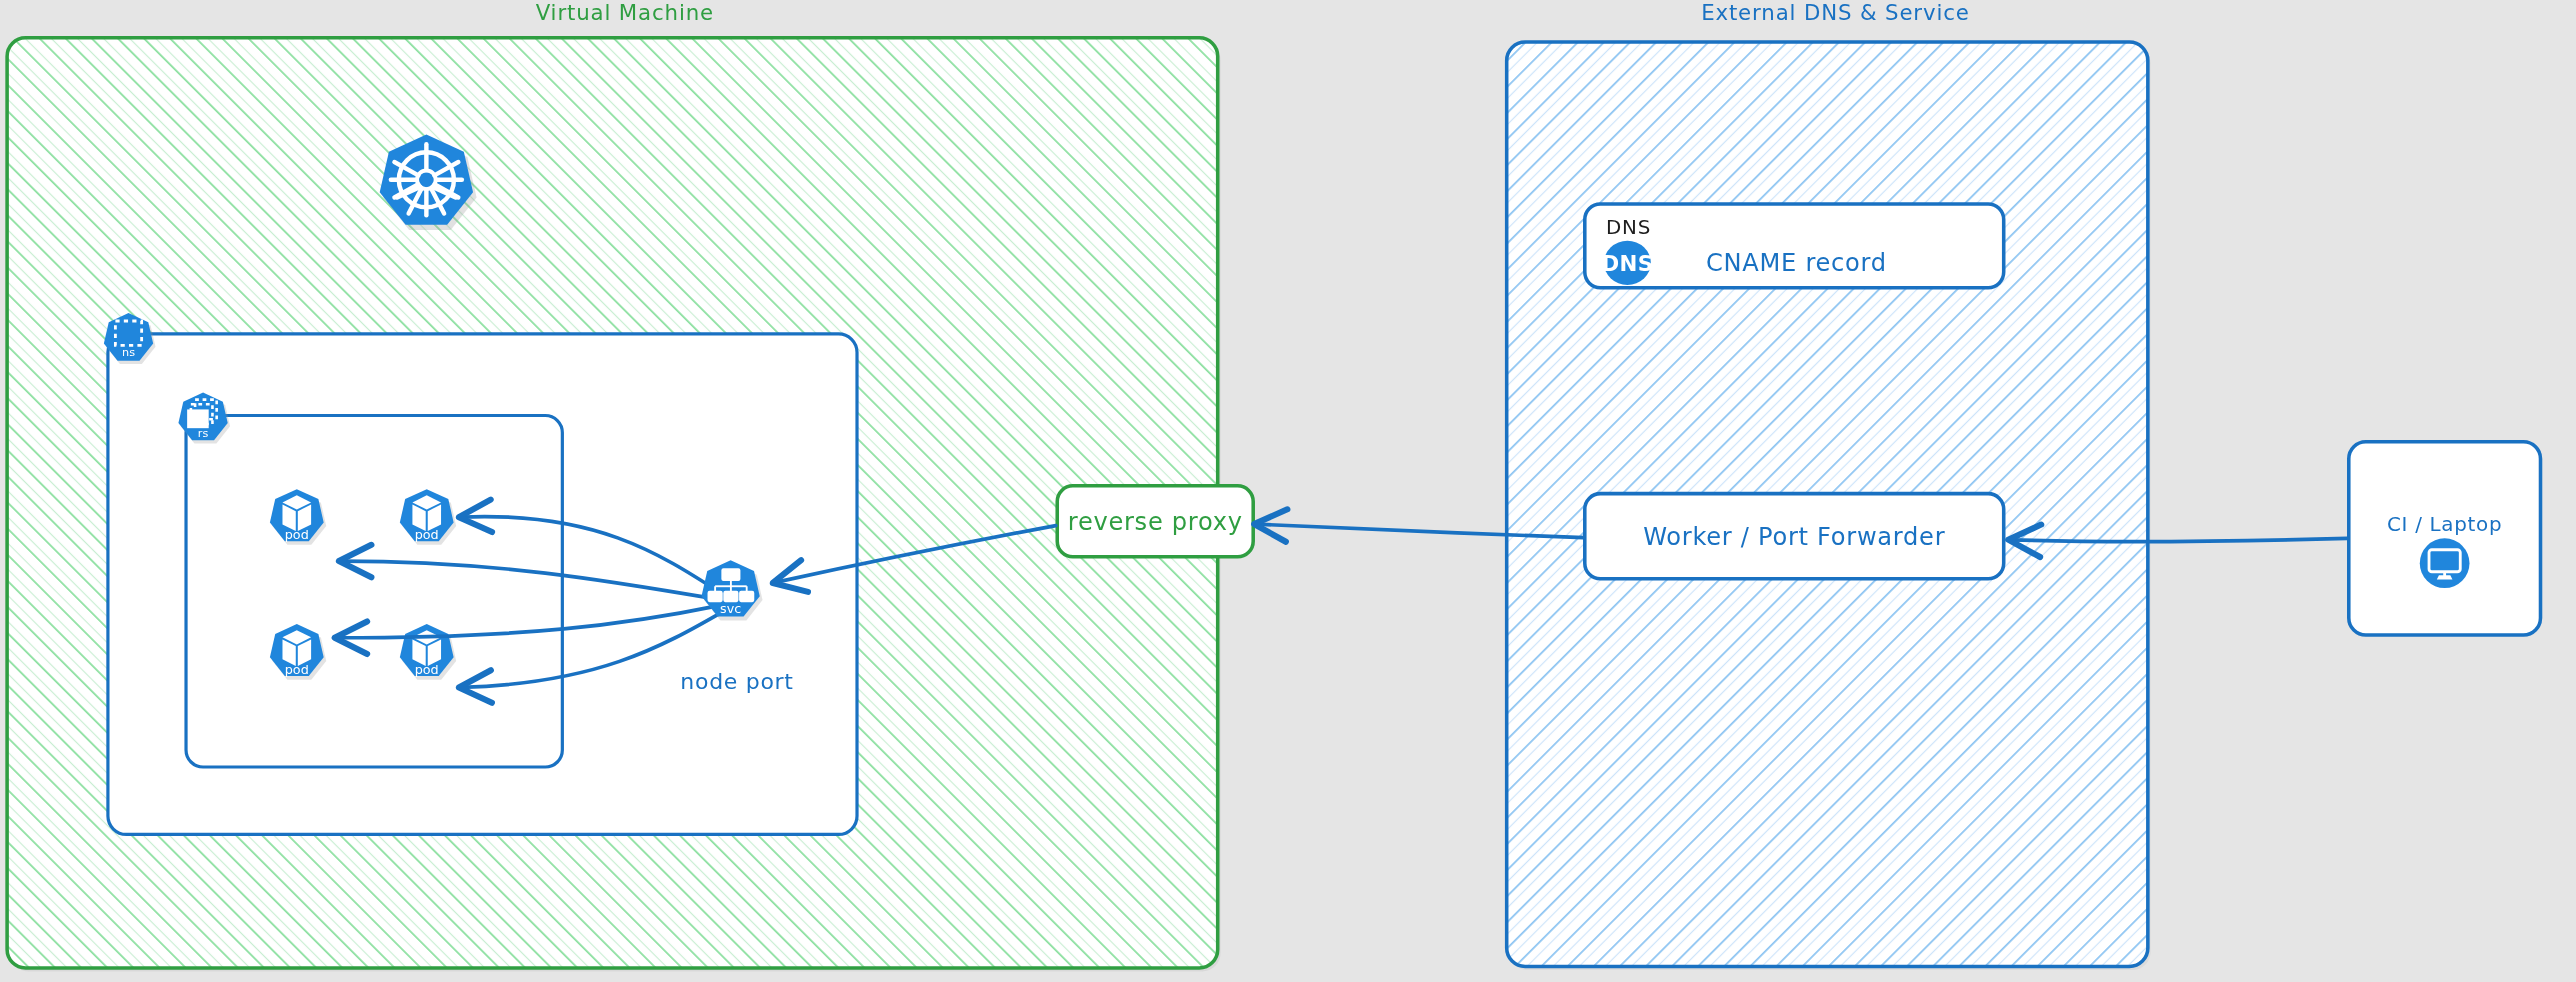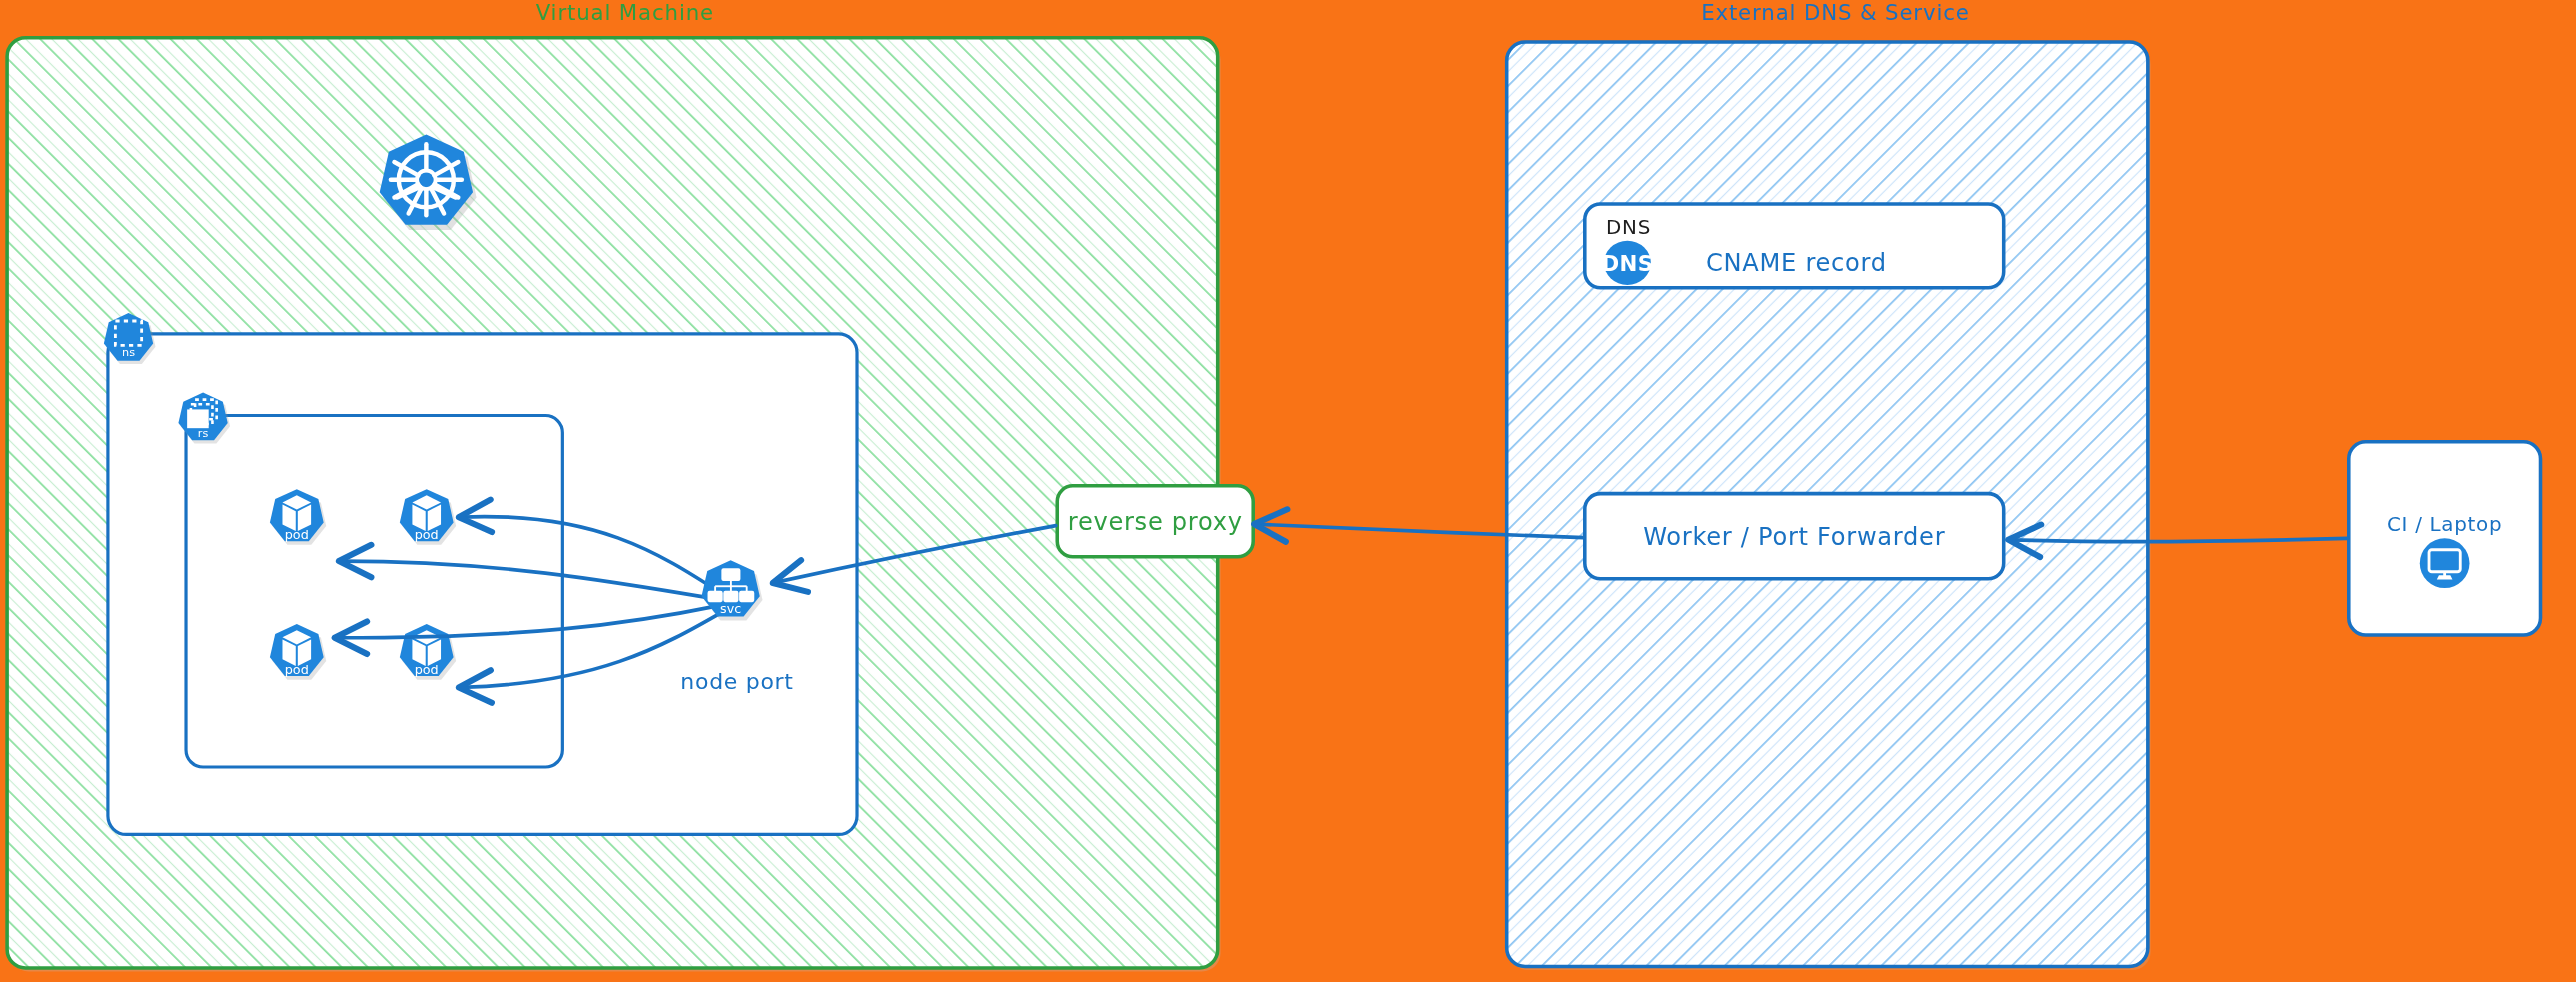--- a/index.html
+++ b/index.html
@@ -1,20 +1,20 @@
 <!DOCTYPE html>
 <html style="font-size:11.4px"><head>
 <meta charset="utf-8">
 <style>
   html,body{margin:0;padding:0;background:#ffffff;}
   body{
     width:2576px;height:983px;overflow:hidden;
     font-family:"DejaVu Sans", sans-serif;
   }
-  #stage{position:relative;width:2576px;height:983px;background:#f97316;}
+  #stage{position:relative;width:2576px;height:983px;background:#e5e5e5;}
   svg#diagram{position:absolute;left:0;top:0;width:2576px;height:983px;display:block;}
 
   
   .hw{font-family:"DejaVu Sans", sans-serif;font-weight:400;}
   .t-green{fill:#2f9e41;}
   .t-blue{fill:#1971c2;}
   .t-black{fill:#1e1e1e;}
   .t-white{fill:#ffffff;}
   .panel-title{font-size:30px;letter-spacing:1.2px;}
   .box-label{font-size:34px;letter-spacing:1px;}

